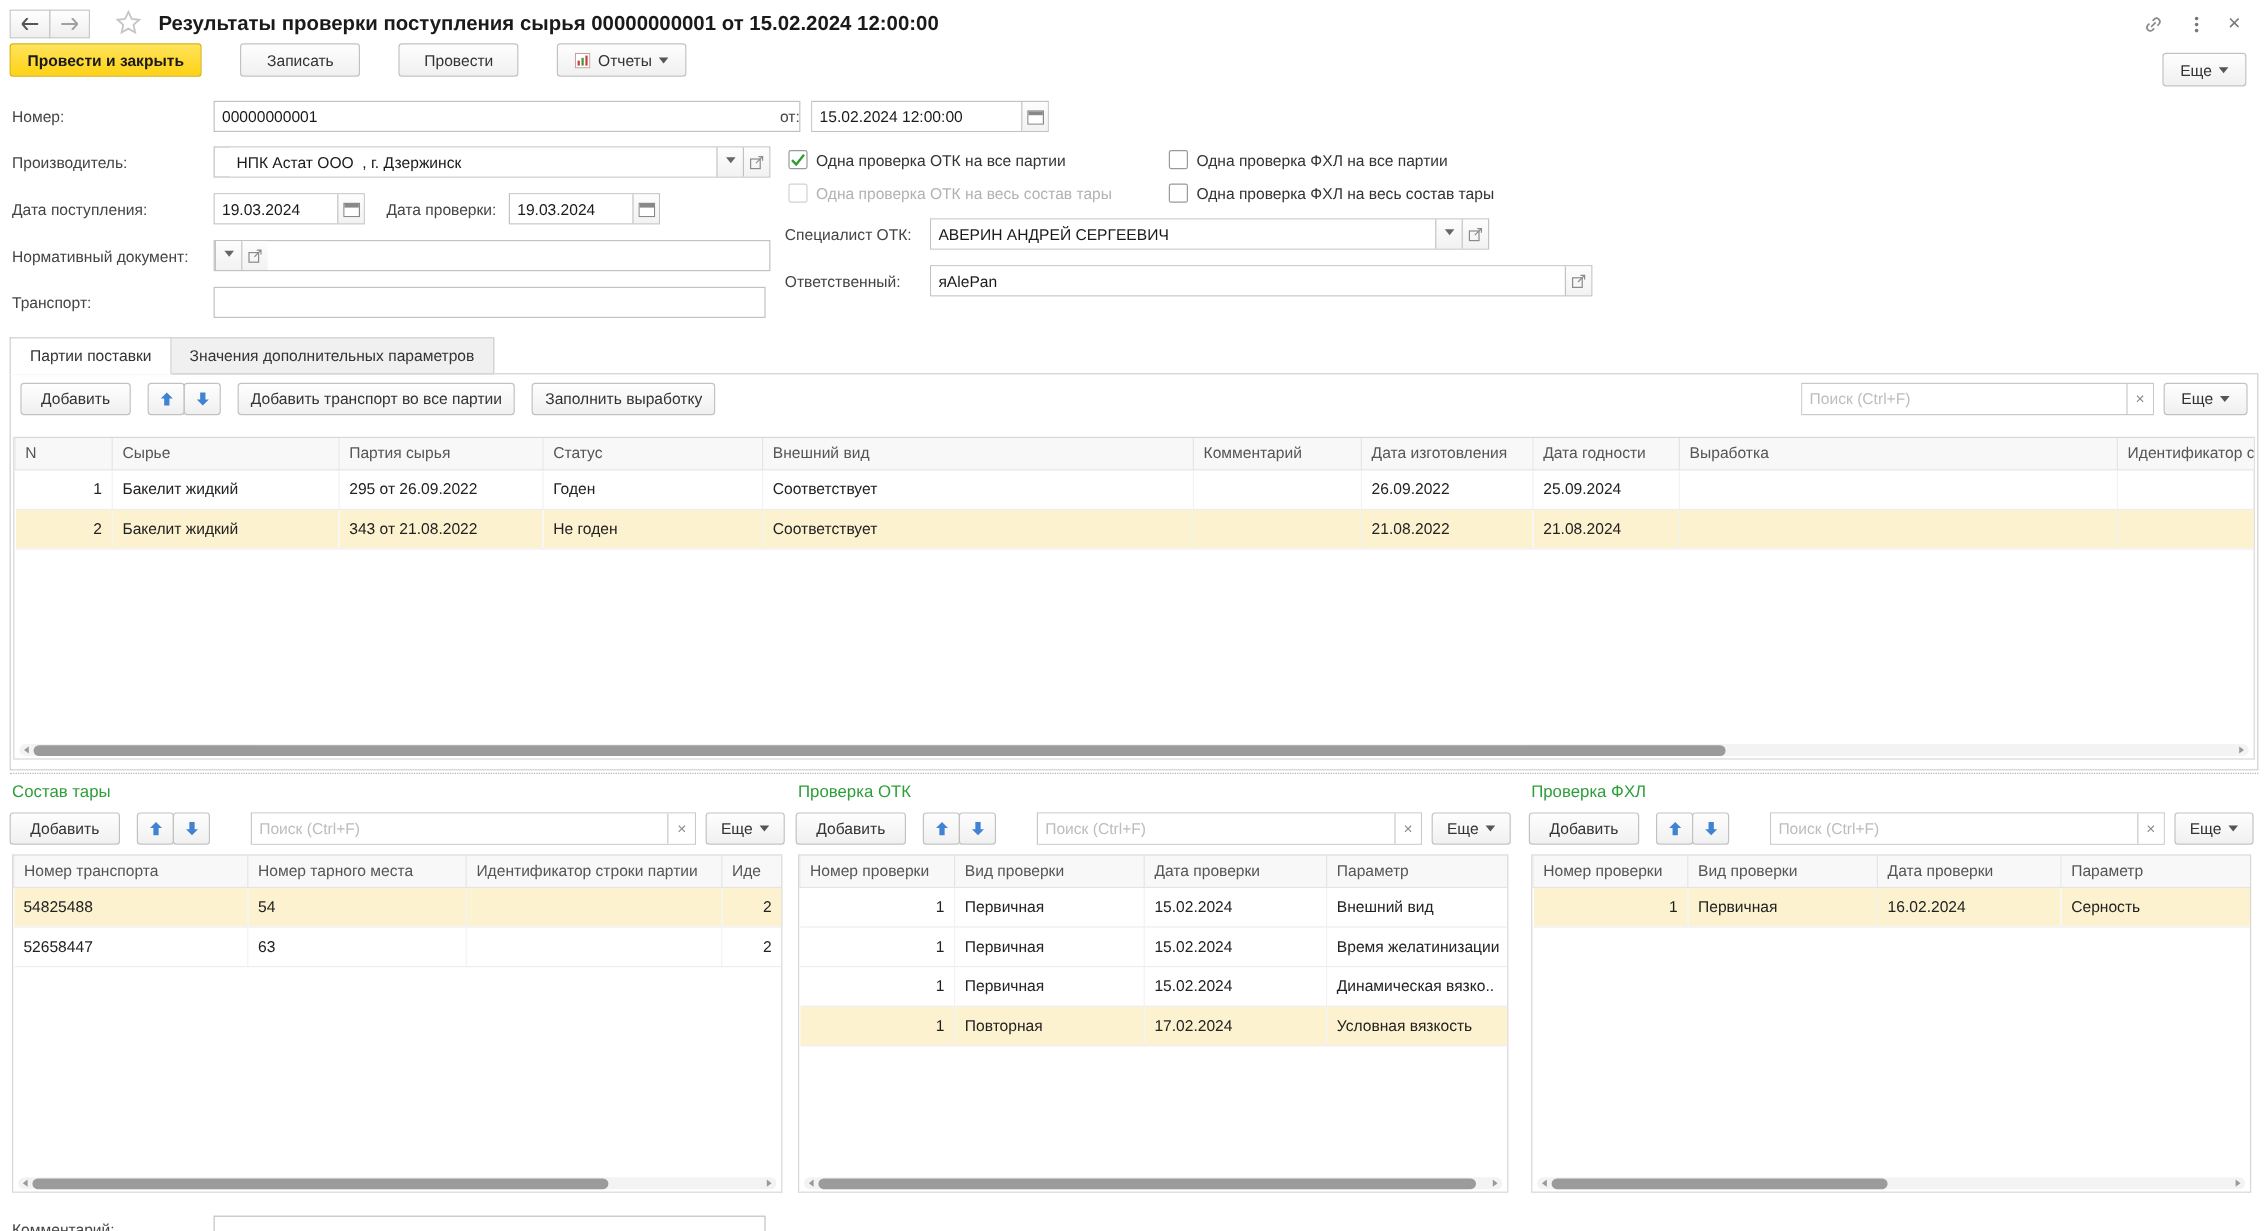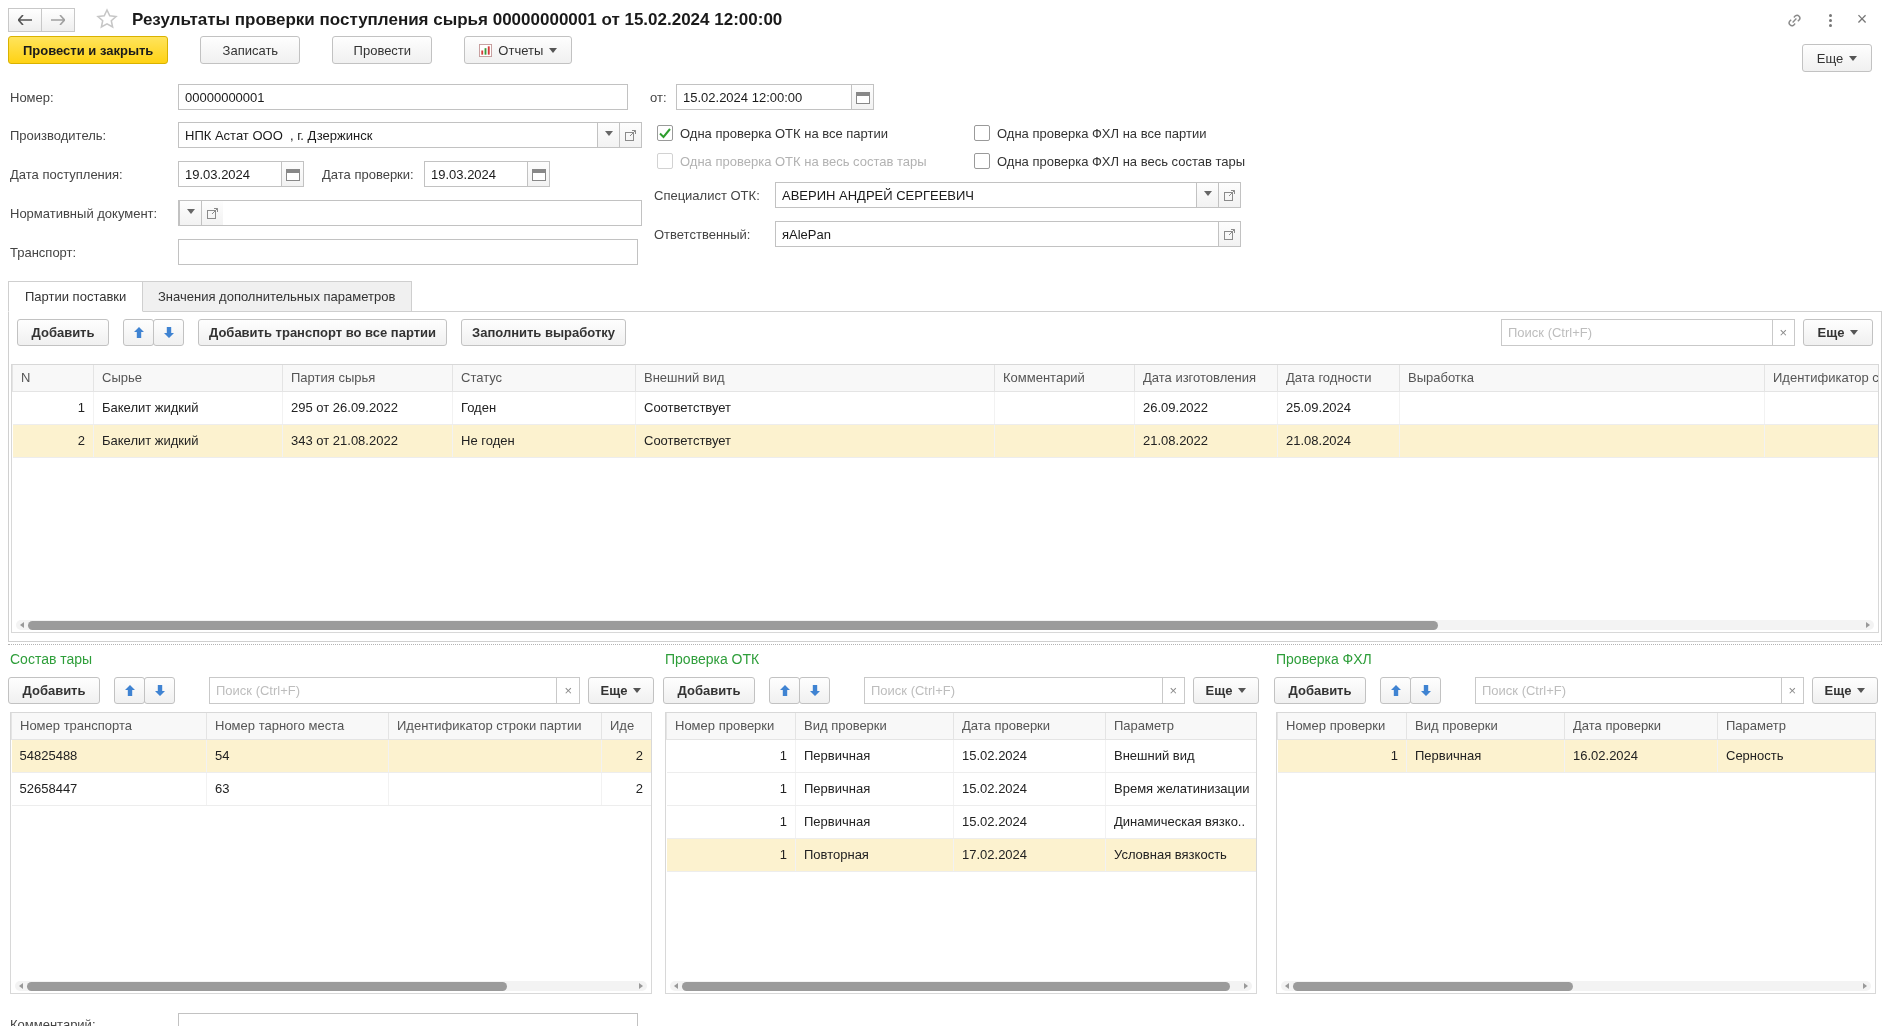--- a/index.html
+++ b/index.html
@@ -10,21 +10,21 @@
   .inp, .inp-group { border:1px solid #c2c2c2; background:#fff; height:26px; }
   .inp { padding:0 6px; font-size:13px; color:#1a1a1a; font-family:inherit; outline:none; width:100%; }
   .inp::placeholder { color:#bdbdbd; }
   .inp-group { display:flex; align-items:stretch; }
   .inp-group .inp { border:none; height:24px; flex:1; min-width:0; }
   .mini-btn { width:22px; border-left:1px solid #c2c2c2; background:linear-gradient(#fdfdfd,#f2f2f2);
     display:flex; align-items:center; justify-content:center; cursor:pointer; }
   .btn { display:inline-flex; align-items:center; justify-content:center; gap:6px; height:28px;
     padding:0 14px; border:1px solid #c2c2c2; border-radius:3px; background:linear-gradient(#fefefe,#f0f0f0);
     font-size:13px; color:#333; white-space:nowrap; cursor:pointer; }
-  .btn.small { padding:0 10px; height:27px;font-weight:bold; }
+  .btn.small { padding:0 10px; height:27px; }
   .btn.icononly { width:31px; padding:0; }
   .btn.yellow { background:linear-gradient(#ffe45c,#ffd214); border-color:#d9b200; font-weight:bold; color:#1a1a1a; }
   .caret { width:0; height:0; border:4px solid transparent; border-top:5px solid #555; margin-top:4px; display:inline-block; }
   .navbtn { width:34px; height:24px; border:1px solid #c8c8c8; background:linear-gradient(#fff,#eee);
     display:inline-flex; align-items:center; justify-content:center; cursor:pointer; }
   .titlebar-ico { color:#7a7a7a; cursor:pointer; display:inline-flex; align-items:center; justify-content:center; width:24px; height:24px; }
   .dots { display:inline-flex; flex-direction:column; gap:2px; }
   .dots i { width:3px; height:3px; background:#777; border-radius:50%; }
   .x-glyph { font-size:18px; color:#777; line-height:1; }
   .tab { height:31px; line-height:29px; padding:0 16px; background:#f0f0f0; border:1px solid #cfcfcf;
@@ -113,35 +113,35 @@
     <span>Отчеты</span>
     <span class="caret"></span>
   </button>
 </div>
 <button class="btn abs" style="left:1802px;top:44px;width:70px;">
   <span>Еще</span>
   <span class="caret"></span>
 </button>
 
 <div class="abs lbl" style="left:10px;top:90px;">Номер:</div>
-<input class="inp abs" style="left: 178px; top: 84px; width: 450px;" value="00000000001">
+<input class="inp abs" style="left: 178px; top: 84px; width: 489px;" value="00000000001">
 
 <div class="abs lbl" style="left:650px;top:90px;">от:</div>
 <div class="inp-group abs" style="left:676px;top:84px;width:198px;">
   <input class="inp" value="15.02.2024 12:00:00" style="">
   <span class="mini-btn">
     <svg width="14" height="13" viewBox="0 0 14 13">
         <rect x="0.5" y="1.5" width="13" height="11" fill="#fff" stroke="#888"></rect>
         <rect x="1" y="2" width="12" height="3" fill="#888"></rect>
       </svg>
   </span>
 </div>
 
 <div class="abs lbl" style="left:10px;top:128px;">Производитель:</div>
-<div class="inp-group abs" style="left:178px;top:122px;width:464px;">
+<div class="inp-group abs" style="left:178px;top:122px;width:464px;padding-left:12px;">
   <input class="inp" value="НПК Астат ООО  , г. Дзержинск" style="">
   <span class="mini-btn">
       <span class="caret" style="margin:0;border-top-color:#666;"></span>
     </span>
   <span class="mini-btn">
     <svg width="13" height="13" viewBox="0 0 13 13">
         <rect x="1.5" y="3.5" width="8" height="8" fill="none" stroke="#8a8a8a"></rect>
         <path d="M6 7l5.5-5.5M8 1.5h3.5V5" stroke="#8a8a8a" fill="none"></path>
       </svg>
   </span>
@@ -219,21 +219,21 @@
     </span>
   <span class="mini-btn">
     <svg width="13" height="13" viewBox="0 0 13 13">
         <rect x="1.5" y="3.5" width="8" height="8" fill="none" stroke="#8a8a8a"></rect>
         <path d="M6 7l5.5-5.5M8 1.5h3.5V5" stroke="#8a8a8a" fill="none"></path>
       </svg>
   </span>
 </div>
 
 <div class="abs lbl" style="left:654px;top:227px;">Ответственный:</div>
-<div class="inp-group abs" style="left:775px;top:221px;width:466px;">
+<div class="inp-group abs" style="left:775px;top:221px;width:552px;">
   <input class="inp" value="яAlePan" style="">
   <span class="mini-btn">
     <svg width="13" height="13" viewBox="0 0 13 13">
         <rect x="1.5" y="3.5" width="8" height="8" fill="none" stroke="#8a8a8a"></rect>
         <path d="M6 7l5.5-5.5M8 1.5h3.5V5" stroke="#8a8a8a" fill="none"></path>
       </svg>
   </span>
 </div>
 
 <div class="tab active abs" style="left:8px;top:281px;"><span>Партии поставки</span></div>

